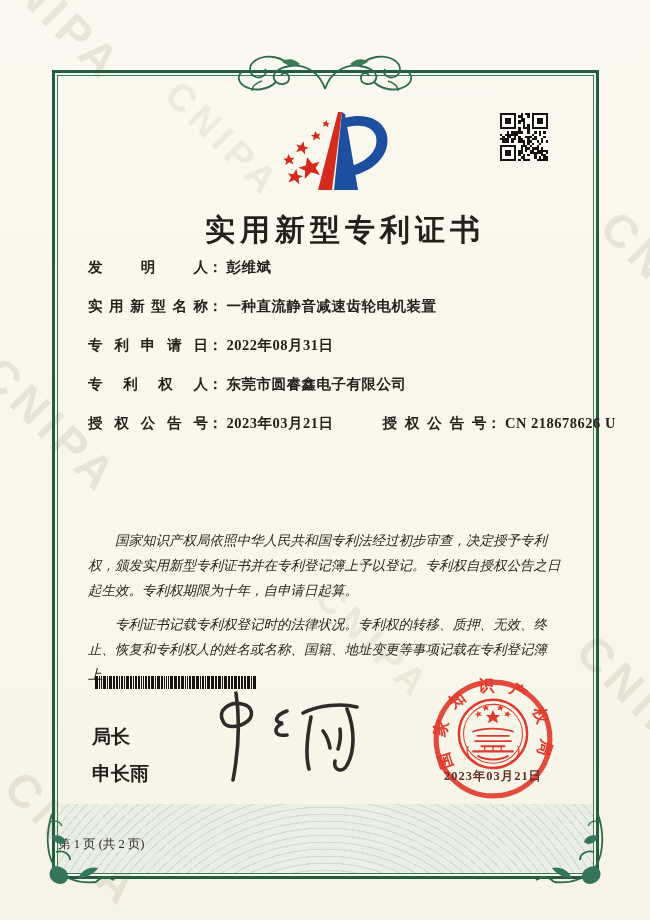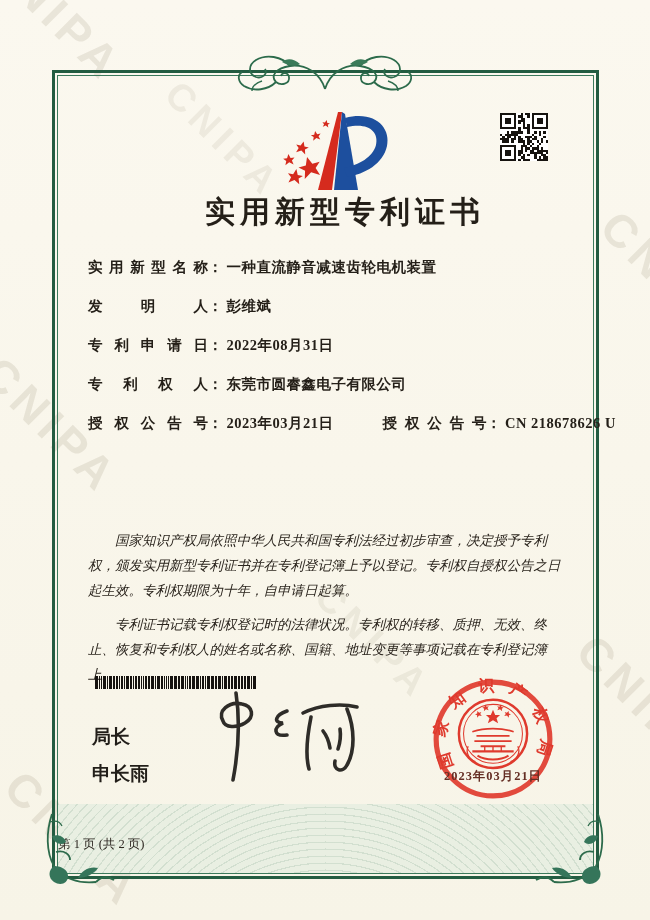--- a/index.html
+++ b/index.html
@@ -23,21 +23,21 @@
   
   .orn-top{position:absolute;left:230px;top:49px;width:190px;height:50px;z-index:2;}
   .orn-corner{position:absolute;width:80px;height:86px;z-index:2;}
   .orn-bl{left:38px;top:806px;}
   .orn-br{left:532px;top:806px;transform:scale(-1,1);}
   
   .cert-no{position:absolute;left:88px;top:110px;z-index:2;font-size:14px;
            font-weight:bold;letter-spacing:1px;}
   .logo{position:absolute;left:276px;top:106px;width:130px;height:88px;z-index:2;}
   .qr{position:absolute;left:500px;top:113px;width:48px;height:48px;z-index:2;background:#fff;}
-  .title{position:absolute;left:0;right:0;top:192px;z-index:2;text-align:center;
+  .title{position:absolute;left:0;right:0;top:210px;z-index:2;text-align:center;
          font-size:30px;font-weight:bold;letter-spacing:5px;padding-left:40px;}
   
   .fields{position:absolute;left:88px;top:258px;width:490px;z-index:2;}
   .frow{height:39px;white-space:nowrap;font-size:14.5px;font-weight:bold;}
   .flabel{display:inline-block;width:120px;text-align:justify;text-align-last:justify;
           vertical-align:top;}
   .flabel2{display:inline-block;width:104px;text-align:justify;text-align-last:justify;
            margin-left:49px;vertical-align:top;}
   .fcolon{display:inline-block;margin-right:4px;}
   .fvalue{letter-spacing:.5px;}
@@ -267,24 +267,24 @@
         <rect x="17" y="20" width="1" height="1"></rect>
         <rect x="18" y="20" width="1" height="1"></rect>
         <rect x="19" y="20" width="1" height="1"></rect>
         <rect x="20" y="20" width="1" height="1"></rect>
       </svg></div>
 
   <div class="title">实用新型专利证书</div>
 
   <div class="fields">
     <div class="frow">
+      <span class="flabel">发明人</span><span class="fcolon">：</span><span class="fvalue">彭维斌</span>
+    </div>
+    <div class="frow">
       <span class="flabel">实用新型名称</span><span class="fcolon">：</span><span class="fvalue">一种直流静音减速齿轮电机装置</span>
-    </div>
-    <div class="frow">
-      <span class="flabel">发明人</span><span class="fcolon">：</span><span class="fvalue">彭维斌</span>
     </div>
     <div class="frow">
       <span class="flabel">专利申请日</span><span class="fcolon">：</span><span class="fvalue">2022年08月31日</span>
     </div>
     <div class="frow">
       <span class="flabel">专利权人</span><span class="fcolon">：</span><span class="fvalue">东莞市圆睿鑫电子有限公司</span>
     </div>
     <div class="frow">
       <span class="flabel">授权公告号</span><span class="fcolon">：</span><span class="fvalue">2023年03月21日</span><span class="flabel2">授权公告号</span><span class="fcolon">：</span><span class="fvalue">CN 218678626 U</span>
     </div>

